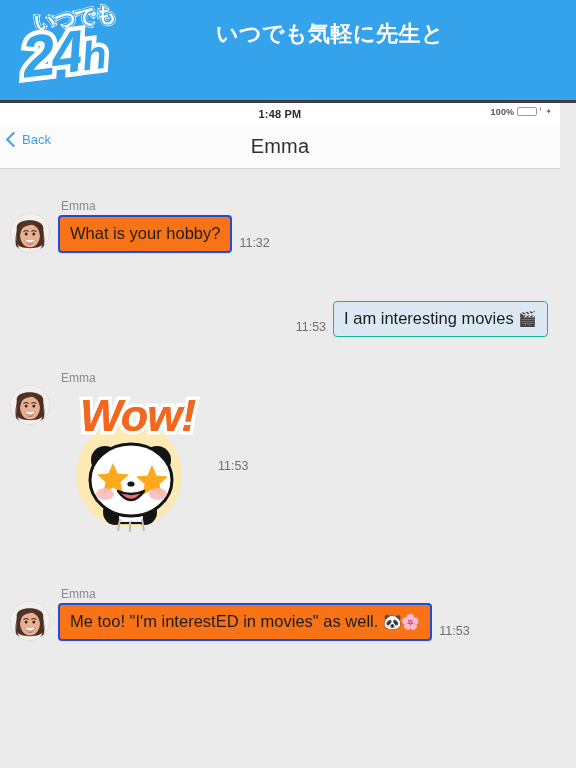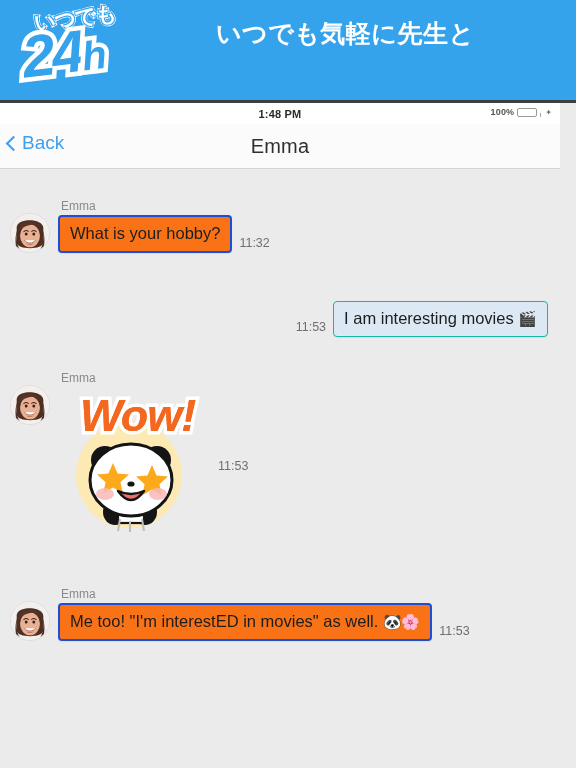--- a/index.html
+++ b/index.html
@@ -70,21 +70,21 @@
     line-height: 1;
   }
   .logo-24h .h-part {
     font-size: 40px;
   }
   .promo-text {
     position: absolute;
     left: 216px;
     top: 17px;
     color: #ffffff;
-    font-size: 25px;
+    font-size: 22px;
     font-weight: bold;
     line-height: 33px;
     letter-spacing: 0.5px;
   }
   .promo-text div { white-space: nowrap; }
   .banner-divider {
     position: absolute;
     left: 0;
     top: 100px;
     width: 576px;
@@ -117,21 +117,21 @@
     font-size: 11px;
     font-weight: bold;
     color: #2b2b2b;
     letter-spacing: 0.2px;
   }
   .status-right {
     position: absolute;
     right: 8px;
     top: 4px;
     display: flex;
-    align-items: flex-end;
+    align-items: flex-start;
     gap: 3px;
     margin-left: 8px;
   }
   .battery-pct {
     font-size: 9px;
     font-weight: bold;
     color: #555;
     letter-spacing: 0.2px;
   }
   .battery-shell {
@@ -181,21 +181,21 @@
     cursor: pointer;
   }
   .chev-left {
     width: 9px; height: 9px;
     border-left: 2.2px solid #3f9fef;
     border-bottom: 2.2px solid #3f9fef;
     transform: rotate(45deg);
     margin-right: 1px;
   }
   .nav-back-label {
-    font-size: 19px;
+    font-size: 13px;
     color: #3f9fef;
   }
   .nav-title {
     font-size: 20px;
     color: #2f2f2f;
     letter-spacing: 0.2px;
   }
 
   
   .chat-area {

